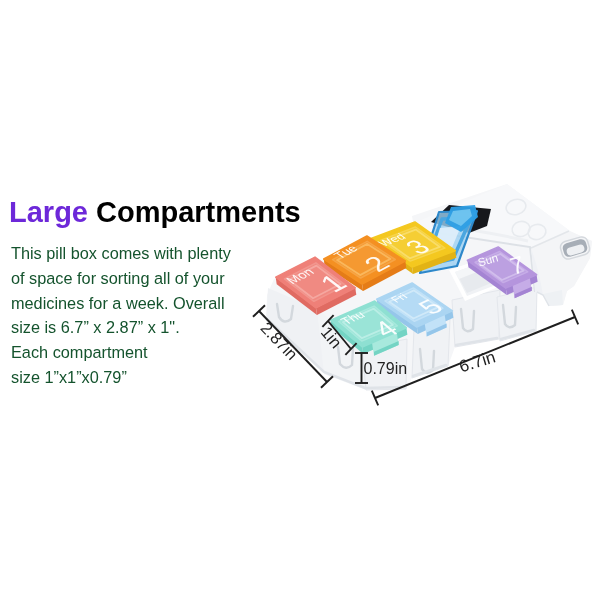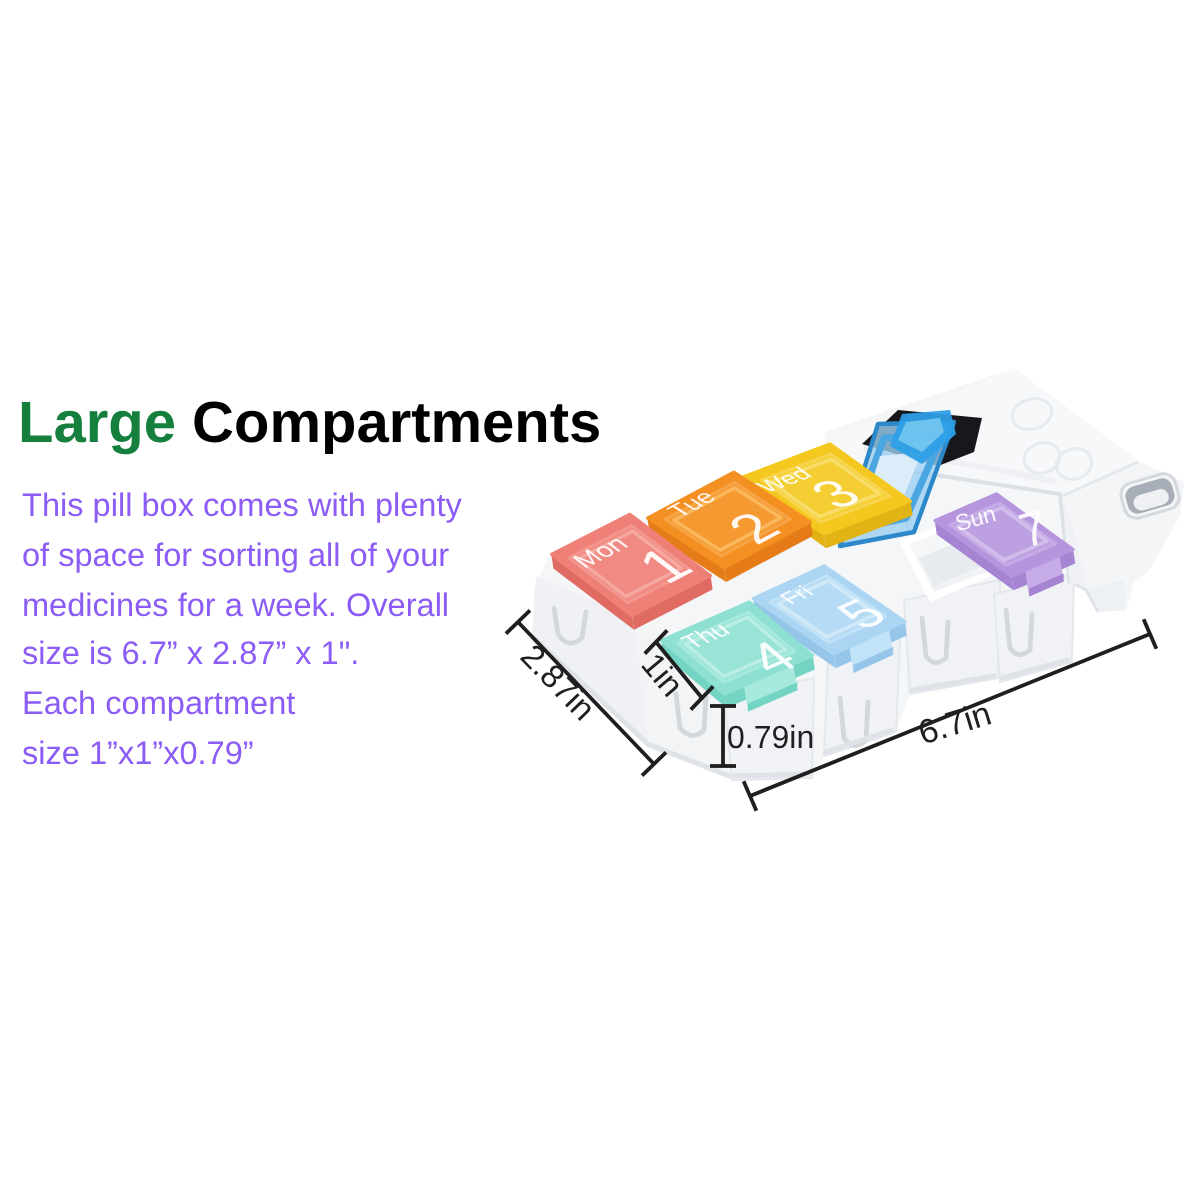--- a/index.html
+++ b/index.html
@@ -1,21 +1,21 @@
 <!DOCTYPE html>
 <html><head>
 <meta charset="utf-8">
 <style>
 html,body { margin:0; padding:0; width:600px; height:600px; background:#ffffff;
   font-family:"Liberation Sans", sans-serif; }
 #stage { position:relative; width:600px; height:600px; overflow:hidden; }
 h1 { position:absolute; left:9px; top:195.5px; margin:0; font-size:29px; font-weight:bold;
   letter-spacing:0; color:#000; }
-h1 .blue { color:#15803d; }
-p.desc { position:absolute; left:11px; top:241px; margin:0; font-size:16.3px; color:#8b5cf6;
+h1 .blue { color:#6d28d9; }
+p.desc { position:absolute; left:11px; top:241px; margin:0; font-size:16.3px; color:#14532d;
   line-height:24.8px; white-space:nowrap; }
 svg { position:absolute; left:0; top:0; }
 </style>
 </head>
 <body>
 <div id="stage">
 
   <h1><span class="blue">Large</span> Compartments</h1>
 
   <p class="desc">This pill box comes with plenty<br>of space for sorting all of your<br>medicines for a week. Overall<br>size is 6.7” x 2.87” x 1".<br>Each compartment<br>size 1”x1”x0.79”</p>

